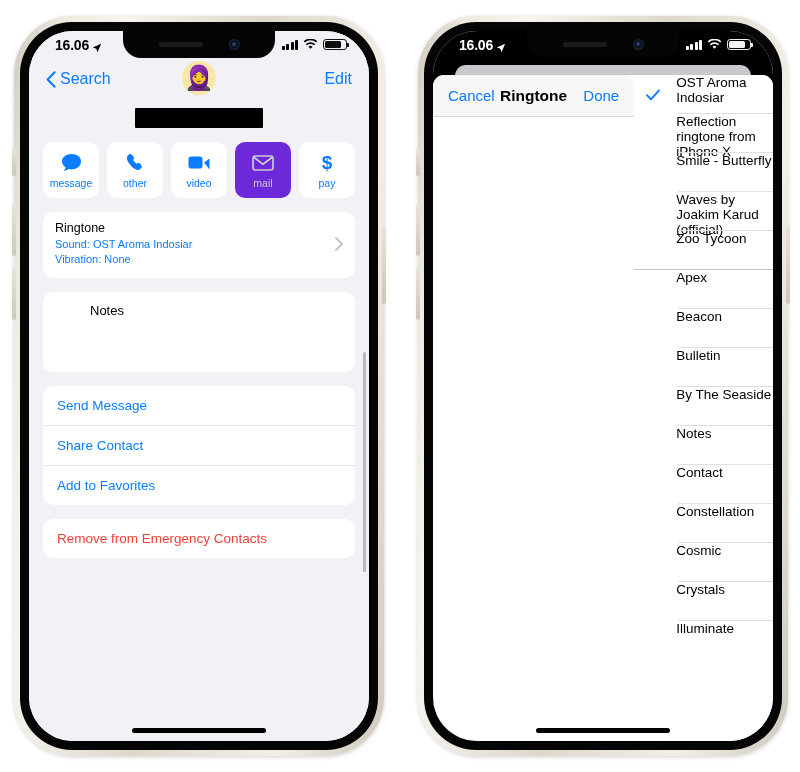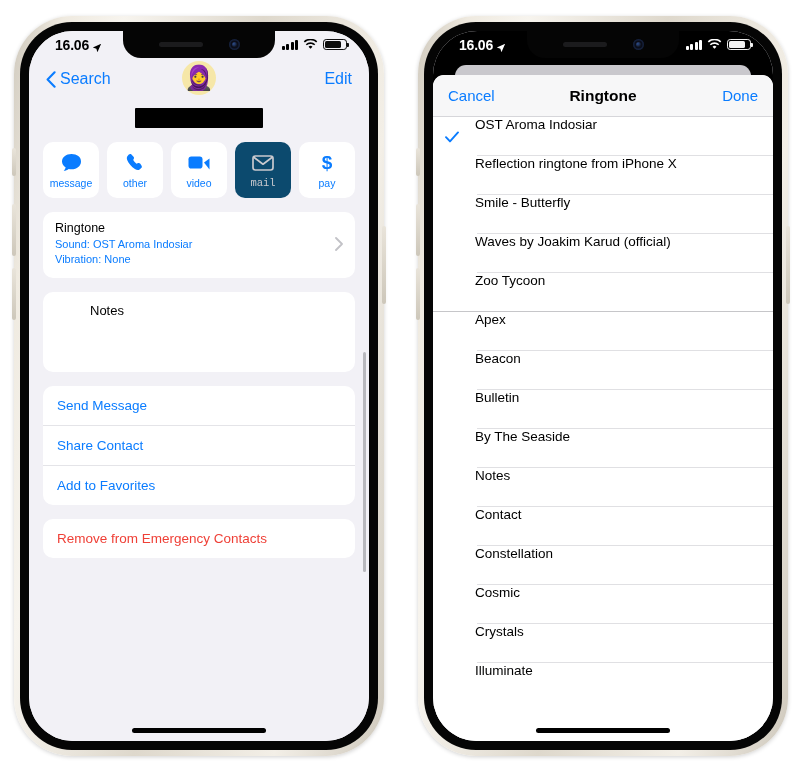--- a/index.html
+++ b/index.html
@@ -126,21 +126,21 @@
     width: 128px; height: 20px; background: #000;
     margin: 8px auto 14px auto; border-radius: 1px;
   }
 
   .action-row { display: flex; gap: 8px; padding: 0 14px; }
   .action-card {
     flex: 1 1 0; height: 56px; background: #fff; border-radius: 10px;
     display: flex; flex-direction: column; align-items: center; justify-content: center; gap: 3px;
     color: #0a7cff;
   }
-  .action-card.disabled { color: #c9c9ce; background: #0c4a6e; font-family: Liberation Mono, monospace; }
+  .action-card.disabled { color: #c9c9ce; background: #6d28d9; }
   .action-card .ico { height: 22px; display:flex; align-items:center; justify-content:center; }
   .action-card .lbl { font-size: 10.5px; }
 
   .group { background: #fff; border-radius: 10px; margin: 14px 14px 0 14px; overflow: hidden; }
   .group.tall { min-height: 80px; }
   .ringtone-cell { display: flex; align-items: center; padding: 9px 12px 11px 12px; }
   .ringtone-cell .txt { flex: 1 1 auto; }
   .rt-title { font-size: 12.5px; color: #000; margin-bottom: 2px; }
   .rt-line { font-size: 11px; color: #0a7cff; line-height: 1.35; }
   .chev-right { width: 8px; height: 14px; flex: 0 0 auto; }
@@ -168,21 +168,21 @@
 
   
   .ringtone-screen { position: absolute; inset: 0; background: #000; }
   .sheet-back {
     position: absolute; top: 34px; left: 22px; right: 22px; height: 60px;
     background: #c9c8cd; border-radius: 11px;
   }
   .sheet {
     position: absolute; top: 44px; left: 0; right: 0; bottom: 0;
     background: #fff; border-top-left-radius: 11px; border-top-right-radius: 11px;
-    display: flex; flex-direction: column; overflow: hidden;
+    display: flex; flex-direction: row; overflow: hidden;
   }
   .sheet-nav {
     flex: 0 0 auto; height: 42px;
     background: #f7f7f8;
     display: flex; align-items: center; justify-content: space-between;
     padding: 0 15px;
     border-bottom: 0.6px solid #d6d6da;
     border-top-left-radius: 11px; border-top-right-radius: 11px;
   }
   .sheet-nav .side { font-size: 15px; color: #0a7cff; min-width: 52px; }

